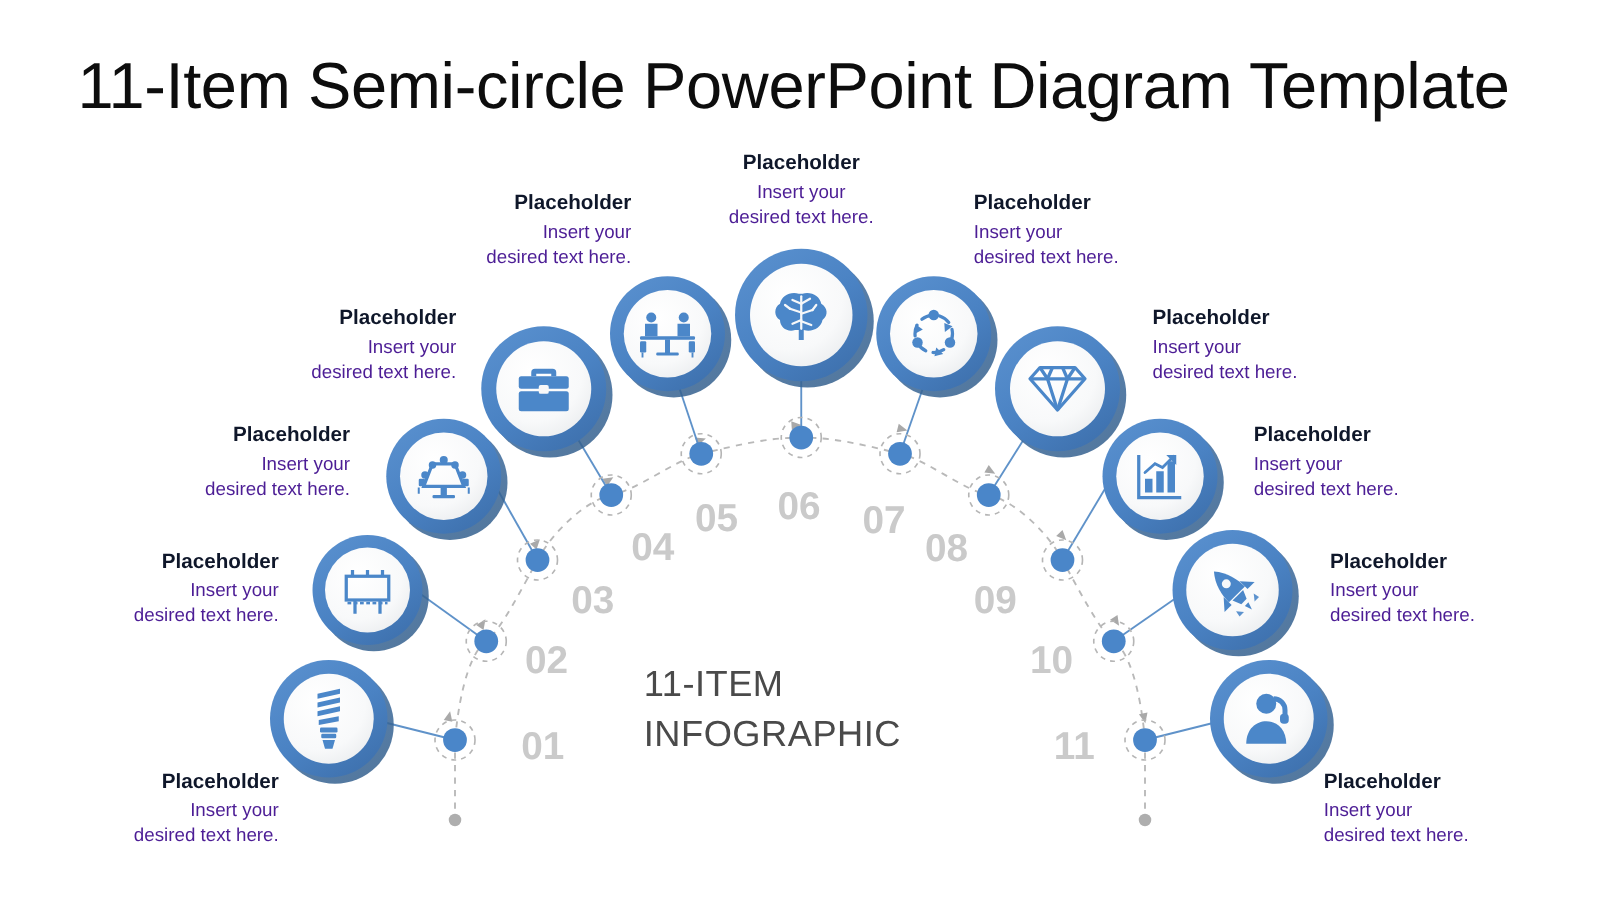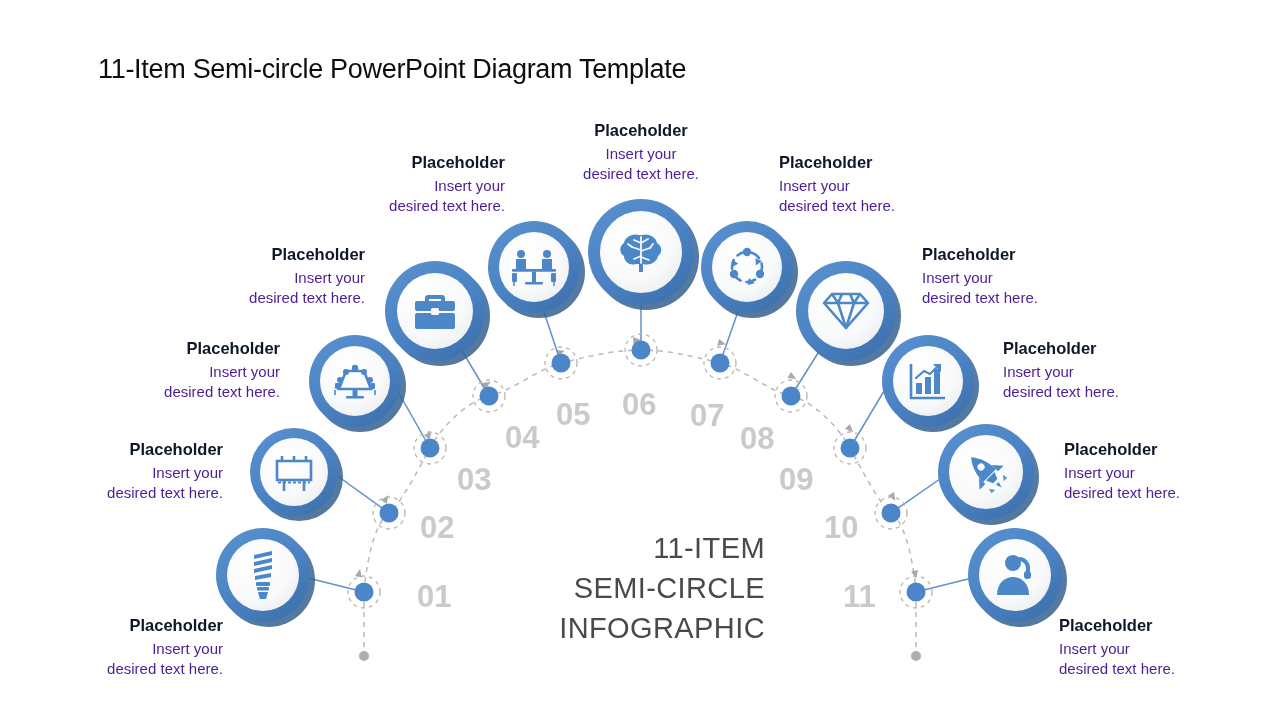--- a/index.html
+++ b/index.html
@@ -9,34 +9,33 @@
     background:#ffffff;
     font-family:"Liberation Sans", sans-serif;
     overflow:hidden;
     position:relative;
   }
   #slide{position:absolute;left:0;top:0;width:1280px;height:720px;overflow:hidden;background:#fff;}
 
   
   #title{
     position:absolute;left:62px;top:42px;
-    font-size:27px;line-height:54px;
+    font-size:52px;line-height:54px;
     font-weight:400;color:#0d0d0d;
     letter-spacing:-0.3px;
     white-space:nowrap;
-    margin-left:36px;
   }
 
   
   #diagram{position:absolute;left:0;top:0;width:1280px;height:720px;}
 
   
   #center-caption{
     position:absolute;left:515px;top:528px;width:250px;
-    text-align:right;
+    text-align:left;
     font-size:29px;line-height:40px;
     font-weight:400;color:#4a4a4a;
     letter-spacing:0.4px;
   }
   #center-caption div{white-space:nowrap;}
 
   
   .label-block{position:absolute;}
   .label-block .ph{
     font-size:16.5px;font-weight:bold;color:#0f172a;
@@ -378,21 +377,20 @@
         <path d="M-18,20 C-18,8 -10,2 -2,2 C6,2 14,8 14,20 z"></path>
         <path d="M4,-18 A11,11 0 0 1 15,-7 L15,-2 L11,-2 L11,-7 A7,7 0 0 0 4,-14 z"></path>
         <rect x="9" y="-4" width="7" height="8" rx="3"></rect>
       </g>
     </g>
 
   </svg>
 
   <div id="center-caption">
     <div>11-ITEM</div>
-    <div>SEMI-CIRCLE</div>
     <div>INFOGRAPHIC</div>
   </div>
 
   <div class="label-block lbl-right" style="left:0px;top:615px;width:223px;">
     <div class="ph">Placeholder</div>
     <div class="desc">
       <div>Insert your</div>
       <div>desired text here.</div>
     </div>
   </div>

